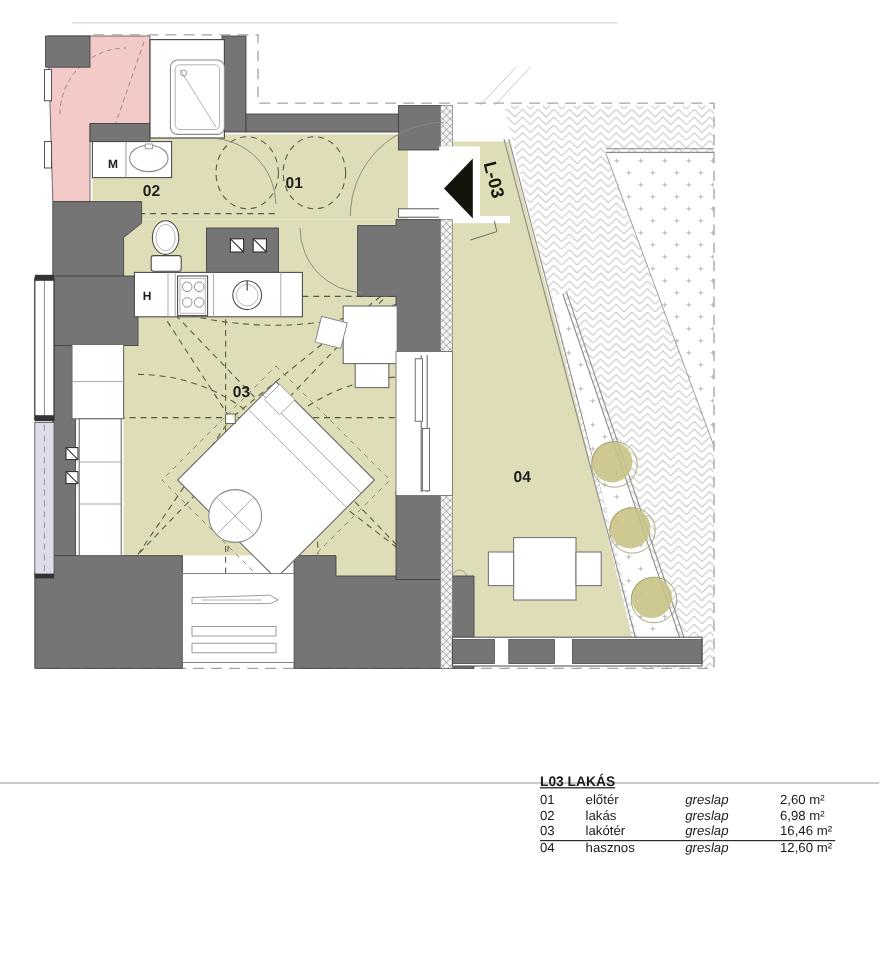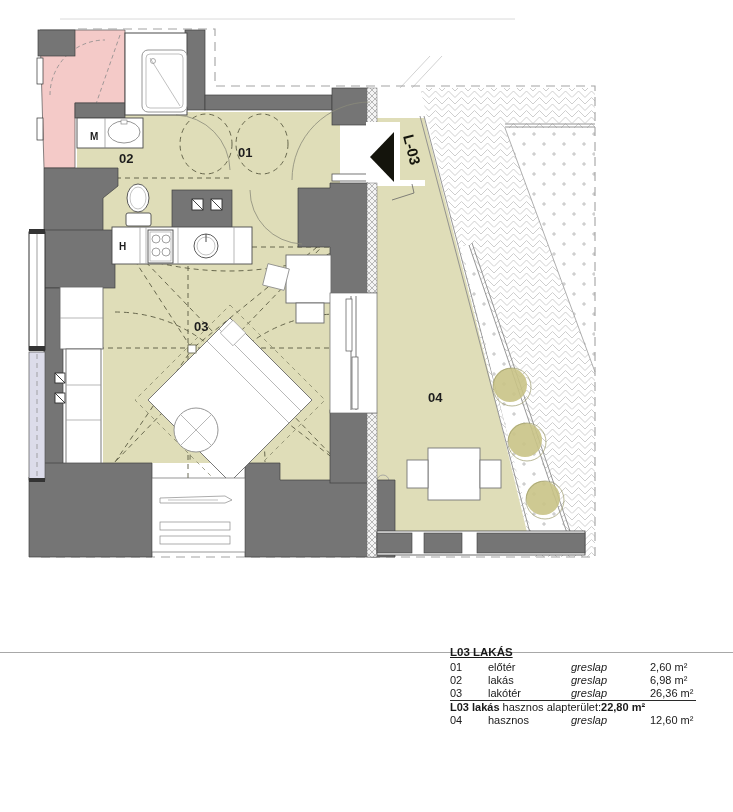--- a/index.html
+++ b/index.html
@@ -312,27 +312,21 @@
   <div class="lrow">
     <span class="c-num">02</span>
     <span class="c-name">lakás</span>
     <span class="c-mat">greslap</span>
     <span class="c-area">6,98 m²</span>
   </div>
   <div class="lrow sep">
     <span class="c-num">03</span>
     <span class="c-name">lakótér</span>
     <span class="c-mat">greslap</span>
-    <span class="c-area">26,36 m²</span>
-  </div>
-  <div class="lrow total">
-    <span style="white-space:nowrap;">
-      <span class="b">L03 lakás</span>&nbsp;<span>hasznos alapterület:</span>
-    </span>
-    <span class="c-area">22,80 m²</span>
+    <span class="c-area">16,46 m²</span>
   </div>
   <div class="lrow">
     <span class="c-num">04</span>
     <span class="c-name">hasznos</span>
     <span class="c-mat">greslap</span>
     <span class="c-area">12,60 m²</span>
   </div>
 </div>
 
 </div>

